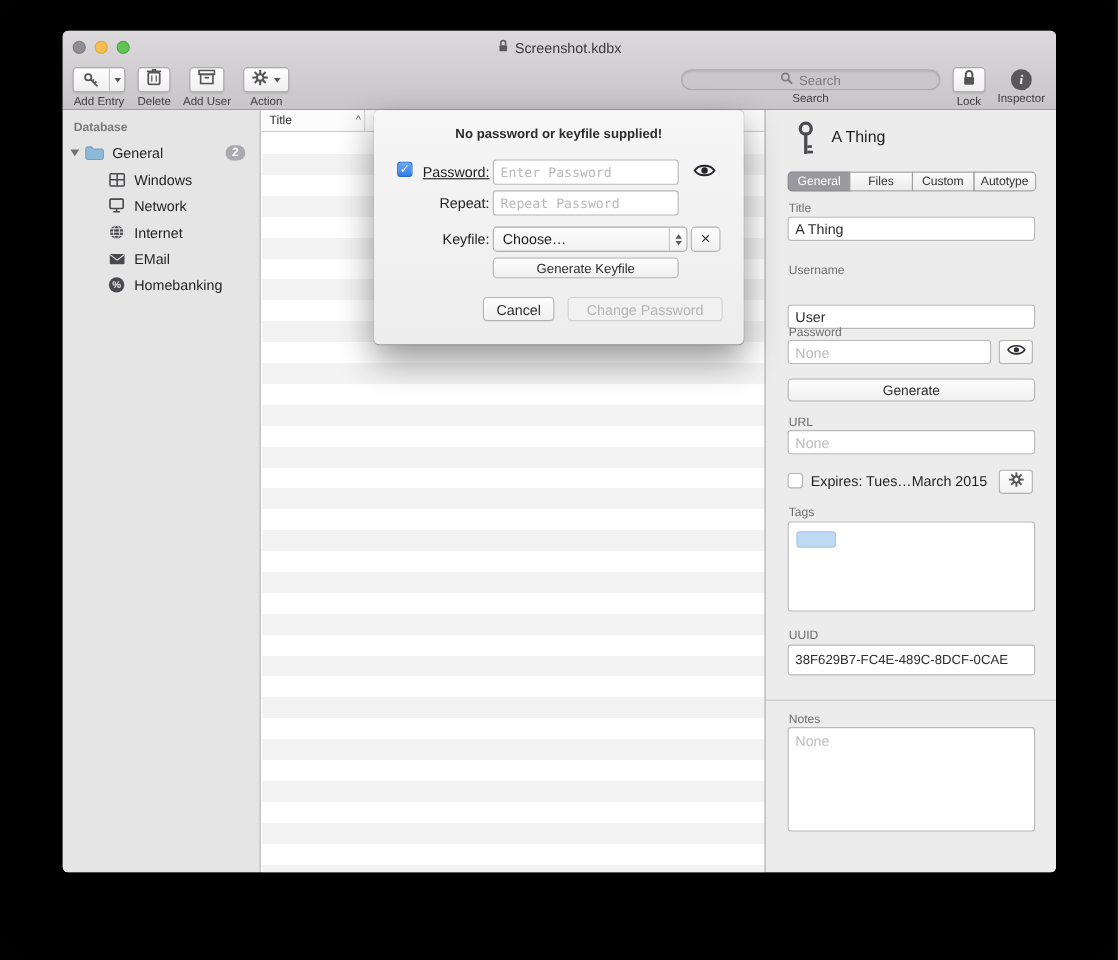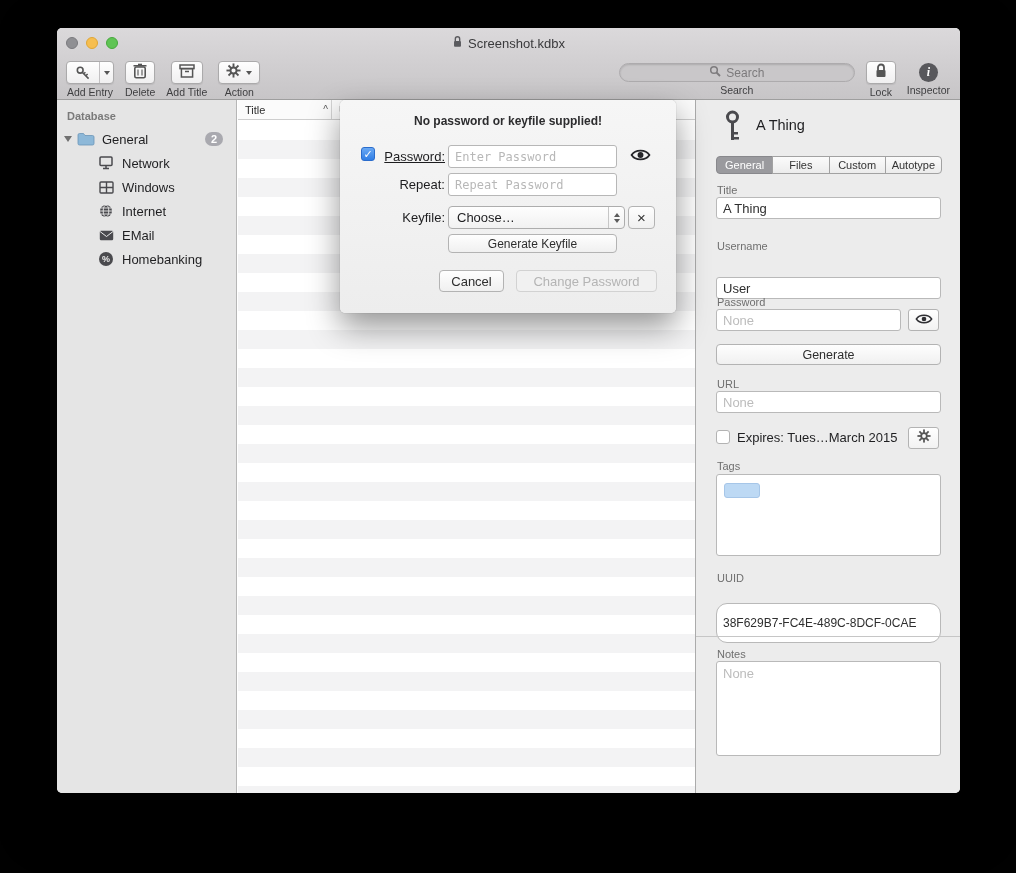--- a/index.html
+++ b/index.html
@@ -176,21 +176,21 @@
         <div class="tb-item">
           <div class="tb-btn">
             <span>
               <svg width="16" height="14" viewBox="0 0 16 14">
                   <rect x="1" y="1" width="14" height="3.6" fill="none" stroke="#555" stroke-width="1.5"></rect>
                   <rect x="2.4" y="4.6" width="11.2" height="8.4" fill="none" stroke="#555" stroke-width="1.5"></rect>
                   <line x1="6" y1="7.6" x2="10" y2="7.6" stroke="#555" stroke-width="1.5"></line>
                 </svg>
             </span>
           </div>
-          <span class="tb-label">Add Title</span>
+          <span class="tb-label">Add User</span>
         </div>
 
         <div class="tb-item">
           <div class="tb-btn" style="gap:5px;">
             <span>
               <svg width="15" height="15" viewBox="0 0 16 16">
                   <g fill="#555">
                     <rect x="7" y="0.5" width="2" height="4"></rect>
                     <rect x="7" y="11.5" width="2" height="4"></rect>
                     <rect x="0.5" y="7" width="4" height="2"></rect>
@@ -253,39 +253,39 @@
           <span class="sb-icon">
             <svg width="18" height="14" viewBox="0 0 18 14">
                 <path d="M1 3 a1.5 1.5 0 0 1 1.5-1.5 h4 l1.5 2 h7.5 a1.5 1.5 0 0 1 1.5 1.5 v6.5 a1.5 1.5 0 0 1 -1.5 1.5 h-13 a1.5 1.5 0 0 1 -1.5 -1.5 Z" fill="#8db8d8" stroke="#6b95b8" stroke-width="0.8"></path>
               </svg>
           </span>
           <span class="lbl">General</span>
           <span class="badge">2</span>
         </div>
         <div class="sb-row sb-child">
           <span class="sb-icon">
-            <svg width="14" height="14" viewBox="0 0 14 14">
-                <rect x="1" y="1" width="12" height="8.5" rx="1" fill="none" stroke="#4a4a4e" stroke-width="1.5"></rect>
-                <line x1="7" y1="9.5" x2="7" y2="12" stroke="#4a4a4e" stroke-width="1.5"></line>
-                <line x1="4" y1="12.5" x2="10" y2="12.5" stroke="#4a4a4e" stroke-width="1.5"></line>
-              </svg>
-          </span>
-          <span class="lbl">Network</span>
-        </div>
-        <div class="sb-row sb-child">
-          <span class="sb-icon">
             <svg width="15" height="13" viewBox="0 0 15 13">
                 <g stroke="#4a4a4e" stroke-width="1.4" fill="none">
                   <rect x="1" y="1" width="13" height="11" rx="1"></rect>
                   <line x1="7.5" y1="1" x2="7.5" y2="12"></line>
                   <line x1="1" y1="6.5" x2="14" y2="6.5"></line>
                 </g>
               </svg>
           </span>
           <span class="lbl">Windows</span>
+        </div>
+        <div class="sb-row sb-child">
+          <span class="sb-icon">
+            <svg width="14" height="14" viewBox="0 0 14 14">
+                <rect x="1" y="1" width="12" height="8.5" rx="1" fill="none" stroke="#4a4a4e" stroke-width="1.5"></rect>
+                <line x1="7" y1="9.5" x2="7" y2="12" stroke="#4a4a4e" stroke-width="1.5"></line>
+                <line x1="4" y1="12.5" x2="10" y2="12.5" stroke="#4a4a4e" stroke-width="1.5"></line>
+              </svg>
+          </span>
+          <span class="lbl">Network</span>
         </div>
         <div class="sb-row sb-child">
           <span class="sb-icon">
             <svg width="14" height="14" viewBox="0 0 14 14">
                 <circle cx="7" cy="7" r="6" fill="#4a4a4e"></circle>
                 <g stroke="#ececec" stroke-width="0.9" fill="none">
                   <ellipse cx="7" cy="7" rx="2.8" ry="6"></ellipse>
                   <line x1="1" y1="7" x2="13" y2="7"></line>
                   <line x1="1.8" y1="4" x2="12.2" y2="4"></line>
                   <line x1="1.8" y1="10" x2="12.2" y2="10"></line>
@@ -386,21 +386,21 @@
               </svg>
           </span>
         </div>
 
         <span class="ins-label" style="left:21px; top:360px;">Tags</span>
         <div class="tags-box">
           <div class="tag-chip"></div>
         </div>
 
         <span class="ins-label" style="left:21px; top:472px;">UUID</span>
-        <input class="field" style="left: 20px; top: 503px; width: 225px; height: 40px; font-size: 12px; border-radius: 11px;" value="38F629B7-FC4E-489C-8DCF-0CAE">
+        <input class="field" style="left: 20px; top: 486px; width: 225px; height: 28px; font-size: 12px;" value="38F629B7-FC4E-489C-8DCF-0CAE">
 
         <div class="hr"></div>
 
         <span class="ins-label" style="left:21px; top:548px;">Notes</span>
         <textarea class="field" style="left: 20px; top: 561px; width: 225px; height: 95px;" placeholder="None"></textarea>
       </div>
 
       <div class="dialog">
         <div class="dlg-msg">No password or keyfile supplied!</div>
 

